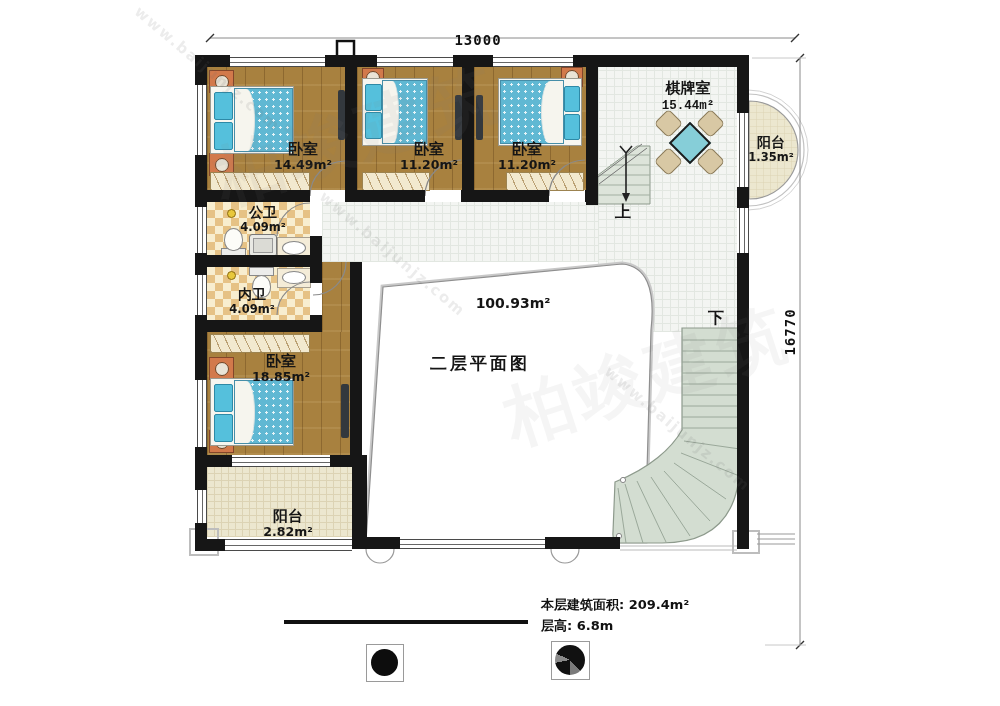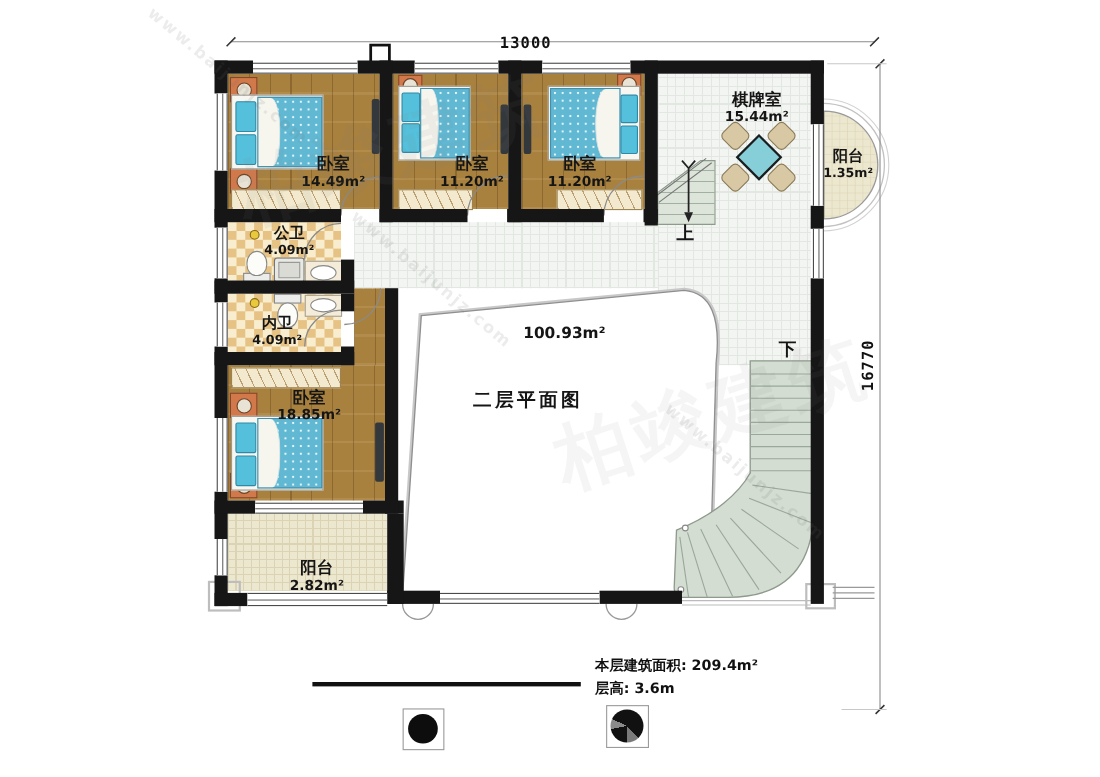--- a/index.html
+++ b/index.html
@@ -258,21 +258,21 @@
     <span class="rarea">14.49m²</span>
   </div>
   <div class="rlabel" style="left:429px;top:141px;">
     <span class="rname">卧室</span>
     <span class="rarea">11.20m²</span>
   </div>
   <div class="rlabel" style="left:527px;top:141px;">
     <span class="rname">卧室</span>
     <span class="rarea">11.20m²</span>
   </div>
-  <div class="rlabel" style="left:688px;top:82px;">
+  <div class="rlabel" style="left:688px;top:82px;font-family:Liberation Mono, monospace;">
     <span class="rname">棋牌室</span>
     <span class="rarea">15.44m²</span>
   </div>
   <div class="rlabel small" style="left:771px;top:135px;">
     <span class="rname">阳台</span>
     <span class="rarea">1.35m²</span>
   </div>
   <div class="rlabel small" style="left:263px;top:205px;">
     <span class="rname">公卫</span>
     <span class="rarea">4.09m²</span>
@@ -293,21 +293,21 @@
   <div class="voidname" style="left:480px;top:352px;">二层平面图</div>
 
   <div class="stairlbl" style="left:623px;top:202px;">上</div>
   <div class="stairlbl" style="left:716px;top:308px;">下</div>
 
   <div class="dim" style="left:478px;top:32px;transform:translateX(-50%);">13000</div>
   <div class="dim" style="left:790px;top:332px;transform:translate(-50%,-50%) rotate(-90deg);">16770</div>
 
   <div class="underline" style="left:284px;top:620px;width:244px;height:4px;"></div>
   <div class="note" style="left:541px;top:596px;text-align:right;">本层建筑面积: 209.4m²</div>
-  <div class="note" style="left:541px;top:617px;">层高: 3.6m</div>
+  <div class="note" style="left:541px;top:617px;">层高: 6.8m</div>
 
   <div class="symbox" style="left:366px;top:644px;width:36px;height:36px;">
     <span class="dot-solid"></span>
   </div>
   <div class="symbox" style="left:551px;top:641px;width:37px;height:37px;">
     <span class="dot-compass"></span>
   </div>
 
   <div class="wm" style="left:115px;top:60px;">www.baijunjz.com</div>
   <div class="wm" style="left:300px;top:245px;">www.baijunjz.com</div>

